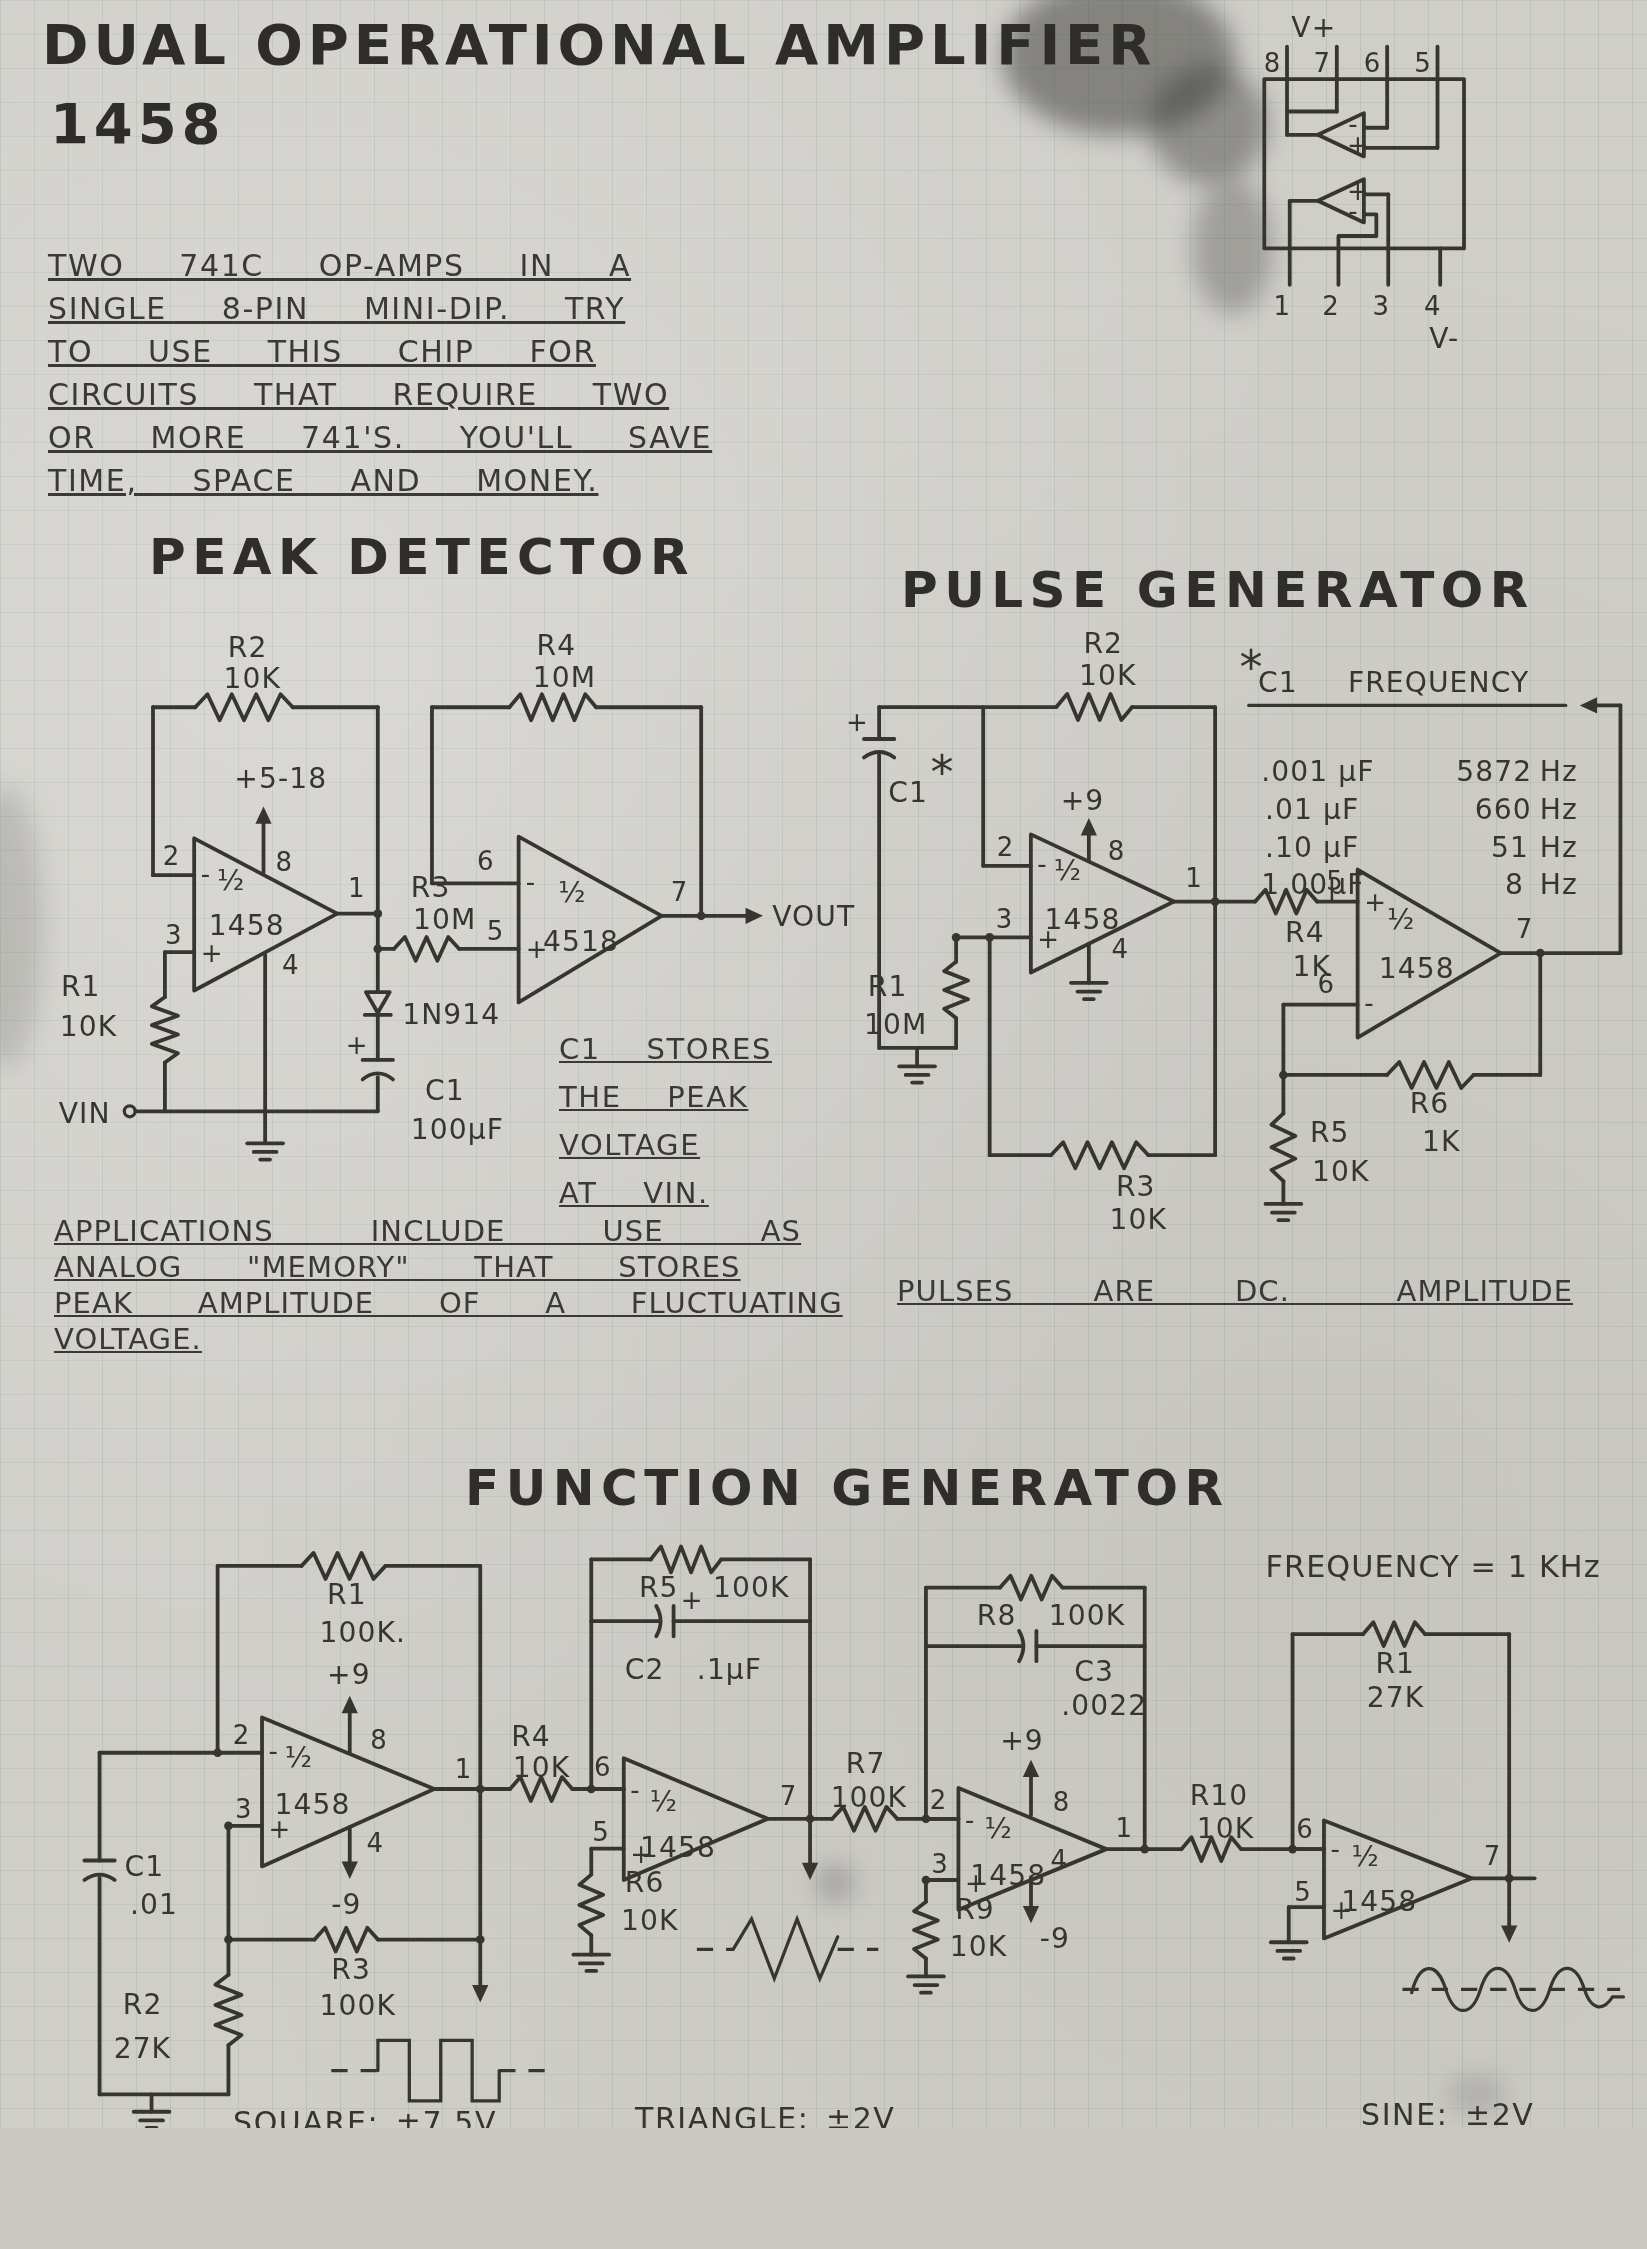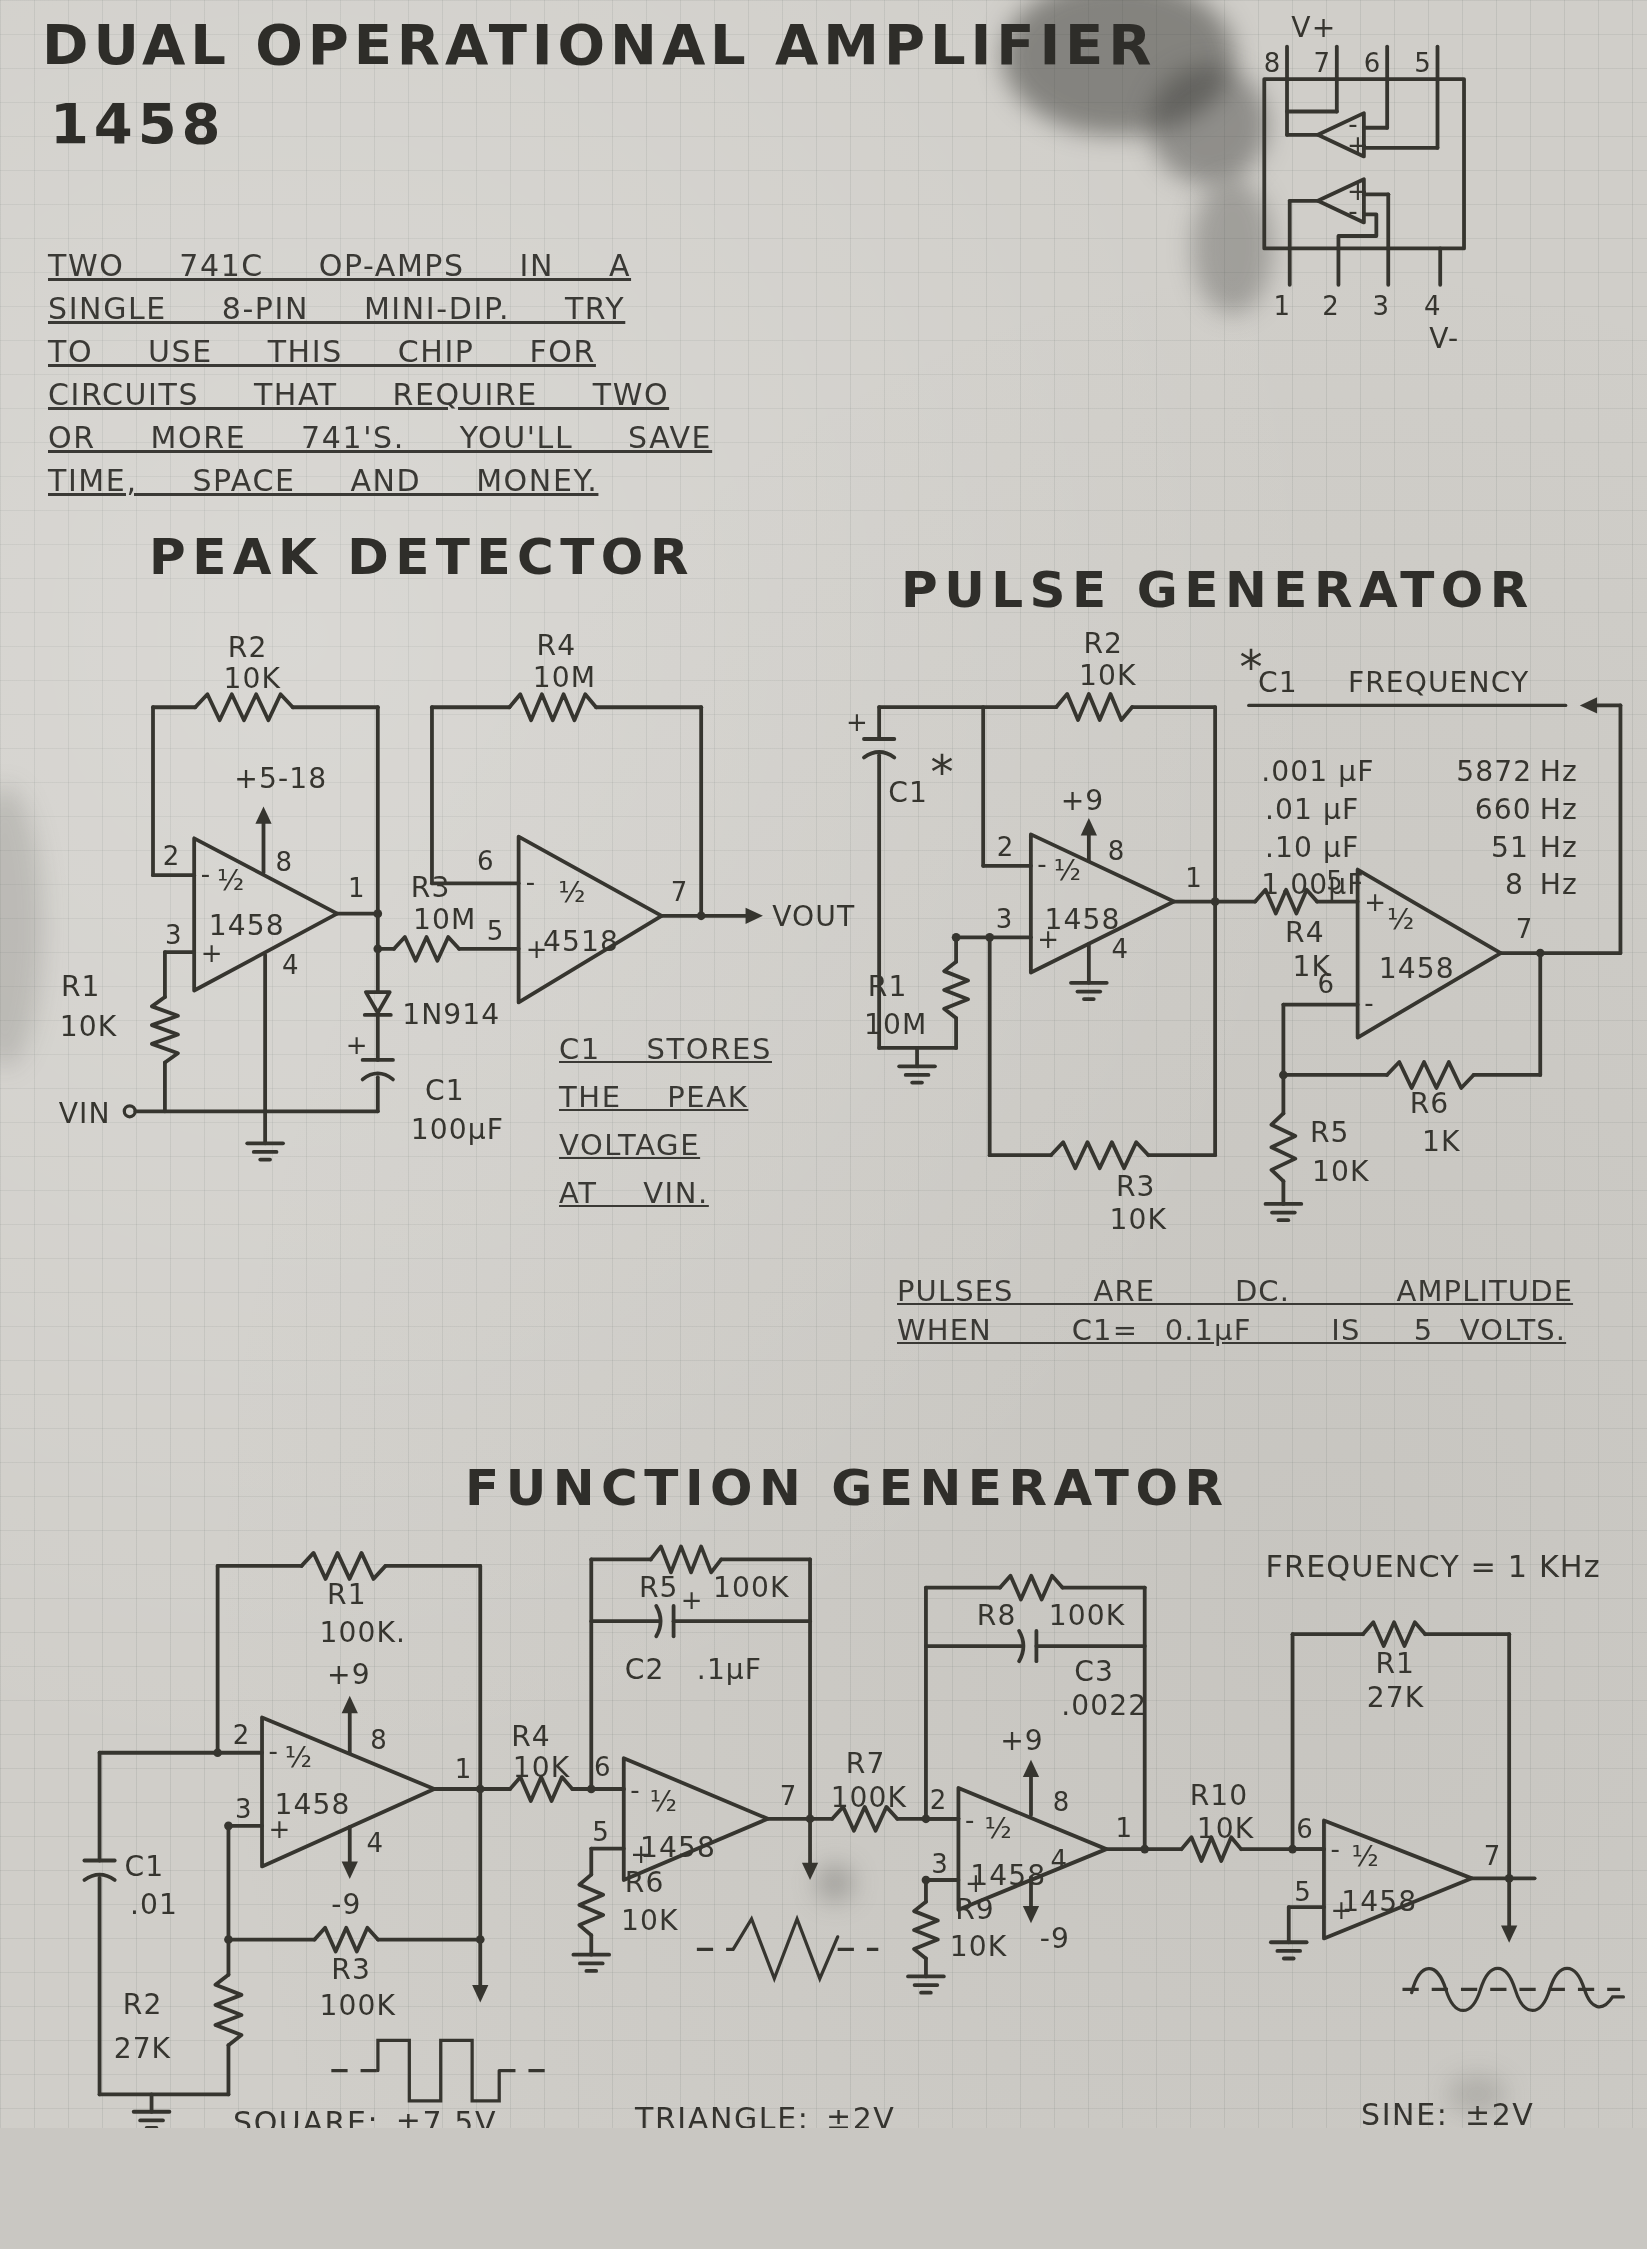--- a/index.html
+++ b/index.html
@@ -221,20 +221,26 @@
     <text x="1335" y="558">VOUT</text>
   </svg>
 
   <div class="para note" style="left:559px;top:1025px;">
     <div class="ln">C1  STORES</div>
     <div class="ln">THE  PEAK</div>
     <div class="ln">VOLTAGE</div>
     <div class="ln">AT  VIN.</div>
   </div>
 
+  <div class="para apps" style="left:54px;top:1213px;">
+    <div class="ln">APPLICATIONS   INCLUDE   USE   AS</div>
+    <div class="ln">ANALOG  "MEMORY"  THAT  STORES</div>
+    <div class="ln">PEAK  AMPLITUDE  OF  A  FLUCTUATING</div>
+    <div class="ln">VOLTAGE.</div>
+  </div>
 
   <svg style="left:845px;top:623px;" width="802" height="607" viewBox="0 0 1480 1120">
 
     <g>
       <line class="w" x1="63" y1="155" x2="390" y2="155"></line>
       <polyline class="w" points="390,155 410,131 430,179 450,131 470,179 490,131 510,179 530,155"></polyline>
       <line class="w" x1="530" y1="155" x2="683" y2="155"></line>
     </g>
     <text x="440" y="55">R2</text>
     <text x="432" y="115">10K</text>
@@ -371,21 +377,20 @@
       <text x="1192" y="432">51</text>
       <text x="1282" y="432">Hz</text>
       <text x="768" y="500">1.00µF</text>
       <text x="1218" y="500">8</text>
       <text x="1282" y="500">Hz</text>
     </g>
   </svg>
 
   <div class="para pcap" style="left:897px;top:1272px;">
     <div class="ln">PULSES   ARE   DC.    AMPLITUDE</div>
-    <div class="ln">WHEN   C1= 0.1µF   IS  5 VOLTS.</div>
   </div>
 
   <div class="t h2" style="left:465px;top:1459px;">FUNCTION GENERATOR</div>
 
   <svg style="left:49px;top:1528px;" width="1599" height="639" viewBox="0 0 2950 1180">
     <text class="big" x="2245" y="90">FREQUENCY  =  1 KHz</text>
 
     <g>
       <line class="w" x1="310" y1="70" x2="465" y2="70"></line>
       <polyline class="w" points="465,70 487.14285714285717,46 509.2857142857143,94 531.4285714285714,46 553.5714285714286,94 575.7142857142857,46 597.8571428571429,94 620,70"></polyline>

